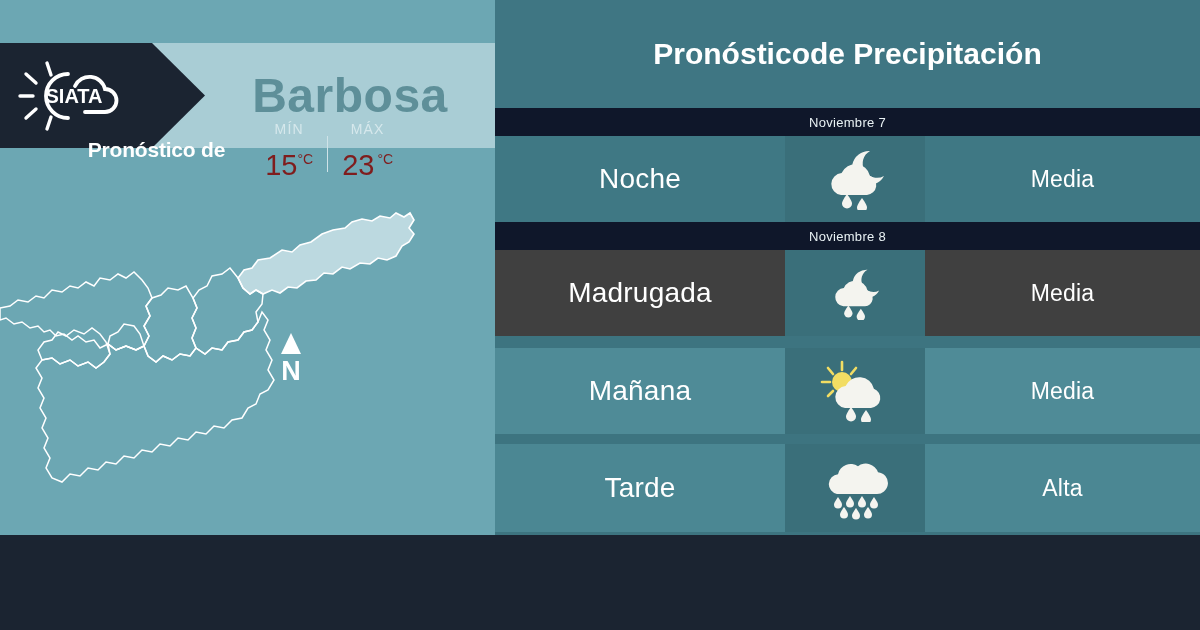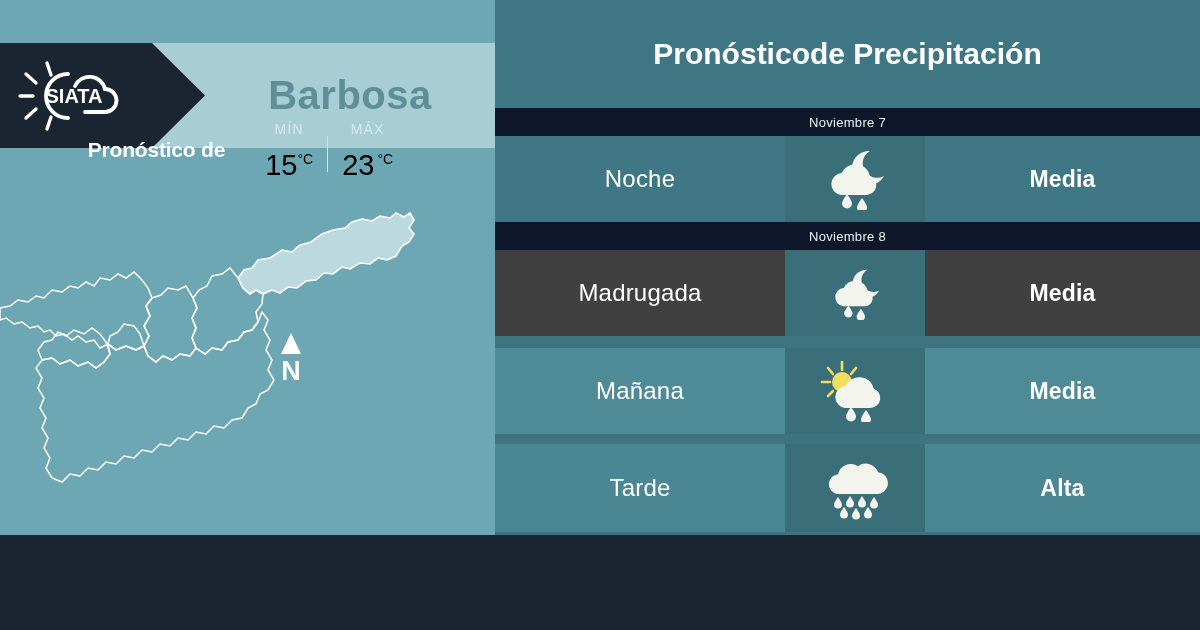--- a/index.html
+++ b/index.html
@@ -23,34 +23,34 @@
   }
   .brand-chevron {
     position:absolute; left:0; top:0; width:205px; height:105px;
     background:#1b2431;
     clip-path: polygon(0 0, 152px 0, 205px 52.5px, 152px 105px, 0 105px);
   }
   .siata-logo { position:absolute; left:14px; top:12px; width:128px; height:82px; }
   .city-name {
     position:absolute; left:205px; top:0; width:290px; height:105px;
     display:flex; align-items:center; justify-content:center;
-    color:#5e8f99; font-size:40px; font-weight:bold; letter-spacing:.5px;
+    color:#5e8f99; font-size:48px; font-weight:bold; letter-spacing:.5px;
   }
   .temp-block {
     position:absolute; left:0; top:105px; width:495px; height:90px;
     display:flex; align-items:center; justify-content:center; gap:26px;
   }
   .temp-title {
     color:#ffffff; font-size:21px; font-weight:bold; line-height:1.22;
     text-align:left; letter-spacing:-.2px;
   }
   .temp-vals { display:flex; align-items:flex-start; gap:0; }
   .temp-col { display:flex; flex-direction:column; align-items:center; padding:0 14px; }
   .temp-col .lbl { color:#d6e8ec; font-size:14px; letter-spacing:1.2px; margin-bottom:14px; }
-  .temp-col .val { color:#000000; font-size:29px; font-weight:400; line-height:1; }
+  .temp-col .val { color:#7f1d1d; font-size:29px; font-weight:400; line-height:1; }
   .temp-col .val sup { font-size:14px; vertical-align:super; }
   .temp-col .val .deg-sp { font-size:14px; vertical-align:super; margin-left:3px; }
   .temp-divider { width:1px; height:36px; background:#cfe3e8; align-self:center; margin-top:8px; }
 
   .map-wrap { position:absolute; left:0; top:190px; width:495px; height:345px; }
 
   
   .right-panel {
     position:absolute; left:495px; top:0; width:705px; height:535px;
     background:#3d7480;
@@ -68,22 +68,22 @@
     color:#e9f2f4; font-size:13px; letter-spacing:.3px;
   }
   .date-band.d1 { top:108px; }
   .date-band.d2 { top:222px; }
 
   .frow { position:absolute; left:0; width:705px; display:flex; }
   .frow .cell { display:flex; align-items:center; justify-content:center; height:100%; }
   .cell-period { width:290px; }
   .cell-icon   { width:140px; }
   .cell-level  { width:275px; }
-  .period-txt  { color:#ffffff; font-size:24px; font-weight:400; letter-spacing:.2px; }
-  .level-txt   { color:#ffffff; font-size:23px; font-weight:700; letter-spacing:.2px; }
+  .period-txt  { color:#ffffff; font-size:28px; font-weight:400; letter-spacing:.2px; }
+  .level-txt   { color:#ffffff; font-size:23px; font-weight:400; letter-spacing:.2px; }
 
   .row-noche     { top:136px;  height:86px;  }
   .row-madrugada { top:250px;  height:86px;  }
   .row-manana    { top:348px;  height:86px;  }
   .row-tarde     { top:444px;  height:88px;  }
 
   .bg-dark   { background:#3f7884; }
   .bg-light  { background:#404040; }
   .bg-mid    { background:#4f8b97; }
   .bg-mid2   { background:#4b8793; }

